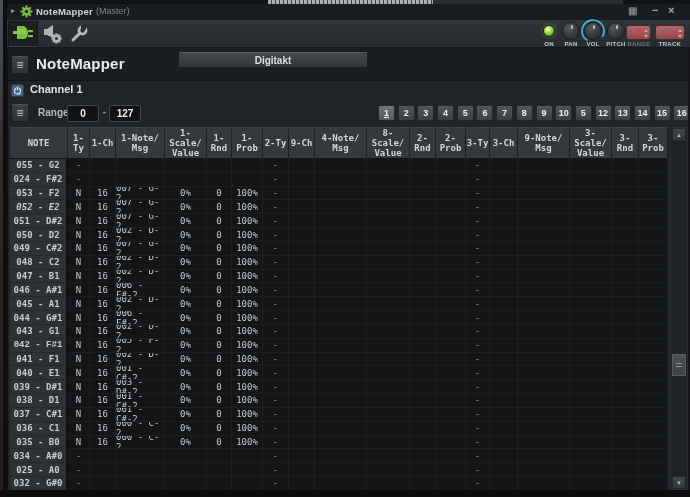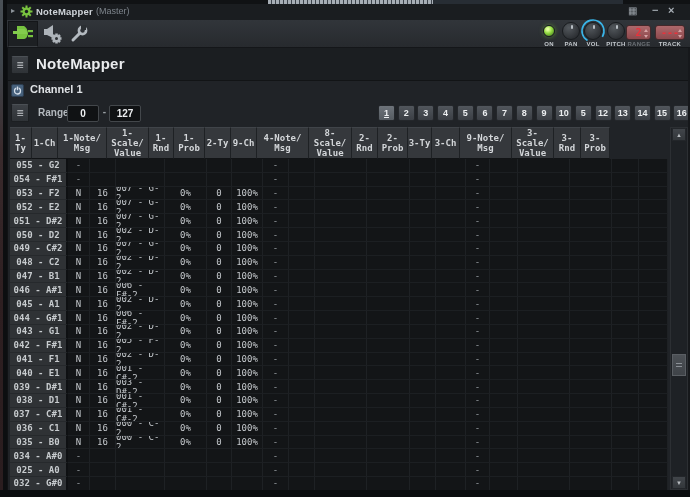--- a/index.html
+++ b/index.html
@@ -152,20 +152,21 @@
   <div class="abs redbox" style="left:655px;top:25px;width:30px">
     <span>---</span>
     <span class="spin"></span>
   </div>
   <div class="abs ledlabel" style="left:652px;top:41px;width:36px">TRACK</div>
 
   <div class="abs plugin-bg"></div>
   <div class="abs plugin-header"></div>
   <div class="abs burger" style="left:11px;top:56px">≡</div>
   <div class="abs plugin-title">NoteMapper</div>
+  <div class="abs preset-btn">Digitakt</div>
 
   <div class="abs power-btn">
     <svg width="11" height="11" style="position:absolute;left:0;top:0">
       <circle cx="5.5" cy="6" r="3" fill="none" stroke="#d3dde8" stroke-width="1.3"></circle>
       <line x1="5.5" y1="1.5" x2="5.5" y2="5" stroke="#47617c" stroke-width="2.4"></line>
       <line x1="5.5" y1="1.5" x2="5.5" y2="5.2" stroke="#d3dde8" stroke-width="1.3"></line>
     </svg>
   </div>
   <div class="abs channel-label">Channel 1</div>
 
@@ -187,20 +188,21 @@
       <div class="chtab">10</div>
       <div class="chtab">5</div>
       <div class="chtab">12</div>
       <div class="chtab">13</div>
       <div class="chtab">14</div>
       <div class="chtab">15</div>
       <div class="chtab">16</div>
     </div>
 
   <div class="abs thead">
+      <div class="th" style="width: 58px;">NOTE</div>
       <div class="th" style="width: 22px;">1-Ty</div>
       <div class="th" style="width: 26px;">1-Ch</div>
       <div class="th" style="width: 49px;">1-Note/
 Msg</div>
       <div class="th" style="width: 42px;">1-Scale/
 Value</div>
       <div class="th" style="width: 25px;">1-Rnd</div>
       <div class="th" style="width: 31px;">1-Prob</div>
       <div class="th" style="width: 26px;">2-Ty</div>
       <div class="th" style="width: 26px;">9-Ch</div>
@@ -235,21 +237,21 @@
         <div class="td" style="width: 26px;"></div>
         <div class="td" style="width: 30px;"></div>
         <div class="td dash" style="width: 24px;">-</div>
         <div class="td" style="width: 28px;"></div>
         <div class="td" style="width: 52px;"></div>
         <div class="td" style="width: 42px;"></div>
         <div class="td" style="width: 27px;"></div>
         <div class="td" style="width: 29px;"></div>
       </div>
       <div class="tr">
-        <div class="td note" style="width: 58px;">054 - F#1</div>
+        <div class="td note" style="width: 58px;">024 - F#2</div>
         <div class="td dash" style="width: 22px;">-</div>
         <div class="td" style="width: 26px;"></div>
         <div class="td" style="width: 49px;"></div>
         <div class="td" style="width: 42px;"></div>
         <div class="td" style="width: 25px;"></div>
         <div class="td" style="width: 31px;"></div>
         <div class="td dash" style="width: 26px;">-</div>
         <div class="td" style="width: 26px;"></div>
         <div class="td" style="width: 52px;"></div>
         <div class="td" style="width: 43px;"></div>
@@ -277,21 +279,21 @@
         <div class="td" style="width: 26px;"></div>
         <div class="td" style="width: 30px;"></div>
         <div class="td dash" style="width: 24px;">-</div>
         <div class="td" style="width: 28px;"></div>
         <div class="td" style="width: 52px;"></div>
         <div class="td" style="width: 42px;"></div>
         <div class="td" style="width: 27px;"></div>
         <div class="td" style="width: 29px;"></div>
       </div>
       <div class="tr">
-        <div class="td note" style="width: 58px;">052 - E2</div>
+        <div class="td note" style="width: 58px; font-style: italic;">052 - E2</div>
         <div class="td" style="width: 22px;">N</div>
         <div class="td" style="width: 26px;">16</div>
         <div class="td" style="width: 49px;">007 - G-2</div>
         <div class="td" style="width: 42px;">0%</div>
         <div class="td" style="width: 25px;">0</div>
         <div class="td" style="width: 31px;">100%</div>
         <div class="td dash" style="width: 26px;">-</div>
         <div class="td" style="width: 26px;"></div>
         <div class="td" style="width: 52px;"></div>
         <div class="td" style="width: 43px;"></div>
@@ -487,21 +489,21 @@
         <div class="td" style="width: 26px;"></div>
         <div class="td" style="width: 30px;"></div>
         <div class="td dash" style="width: 24px;">-</div>
         <div class="td" style="width: 28px;"></div>
         <div class="td" style="width: 52px;"></div>
         <div class="td" style="width: 42px;"></div>
         <div class="td" style="width: 27px;"></div>
         <div class="td" style="width: 29px;"></div>
       </div>
       <div class="tr">
-        <div class="td note" style="width: 58px;">042 - F#1</div>
+        <div class="td note" style="width: 58px; font-family: Liberation Mono, monospace;">042 - F#1</div>
         <div class="td" style="width: 22px;">N</div>
         <div class="td" style="width: 26px;">16</div>
         <div class="td" style="width: 49px;">005 - F-2</div>
         <div class="td" style="width: 42px;">0%</div>
         <div class="td" style="width: 25px;">0</div>
         <div class="td" style="width: 31px;">100%</div>
         <div class="td dash" style="width: 26px;">-</div>
         <div class="td" style="width: 26px;"></div>
         <div class="td" style="width: 52px;"></div>
         <div class="td" style="width: 43px;"></div>

